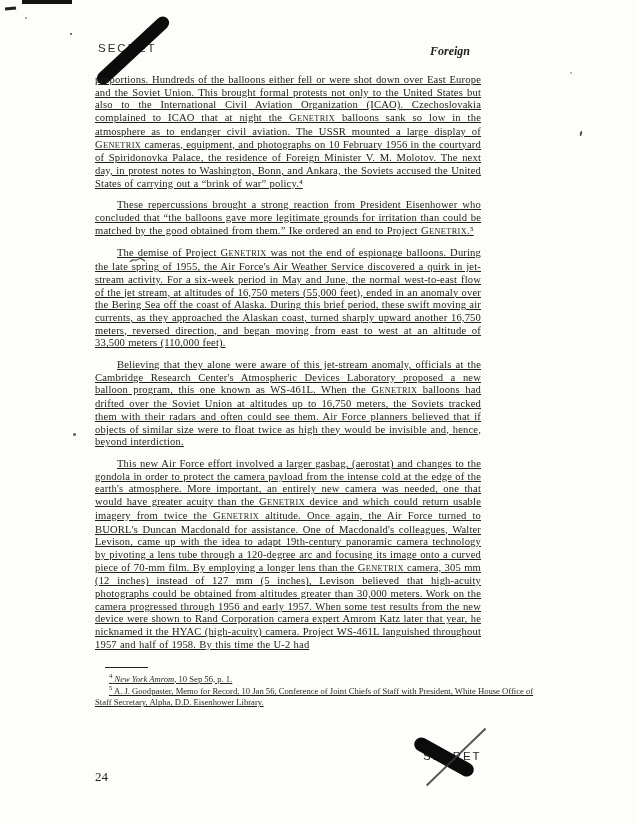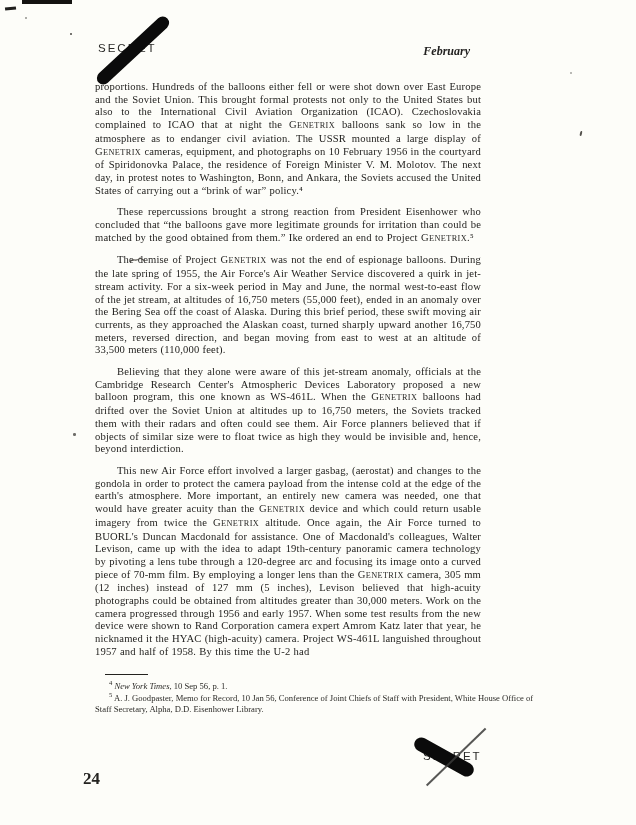--- a/index.html
+++ b/index.html
@@ -57,22 +57,23 @@
     font-size: 12px;
     font-style: italic;
     font-weight: 600;
     color: #222120;
   }
 
   
   .content {
     position: absolute;
     left: 95px;
-    top: 81px;
+    top: 74px;
     width: 386px;
+    text-decoration: underline;
   }
   .para {
     margin: 0 0 9px 0;
     font-size: 10.6px;
     line-height: 12.7px;
     text-align: justify;
     letter-spacing: 0.15px;
     word-spacing: 0.4px;
     text-indent: 22px;
     color: #1e1d1b;
@@ -96,25 +97,24 @@
     text-indent: 14px;
     text-align: left;
     color: #2b2a27;
   }
   .fn sup { font-size: 6.5px; line-height: 0; }
   .fn-italic { font-style: italic; }
 
   
   .page-number {
     position: absolute;
-    left: 83px;
+    left: 95px;
     top: 769px;
-    font-size: 17px;
+    font-size: 13px;
     color: #242320;
-    font-weight: bold;
   }
 
   
   .pencil-mark { position: absolute; left: 128px; top: 254px; }
 
   
   .speck { position: absolute; background: #4a4945; }
   .speck-edge-top { left: 22px; top: 0; width: 50px; height: 3.5px; background: #141311; }
   .speck-dash-corner { left: 5px; top: 7px; width: 11px; height: 2.5px; background: #201f1d; transform: rotate(-6deg); }
   .speck-dot-1 { left: 70px;  top: 33px;  width: 2px; height: 2px; border-radius: 50%; }
@@ -124,33 +124,33 @@
   .speck-dot-4 { left: 570px; top: 72px;  width: 2px; height: 2px; border-radius: 50%; opacity:.5; }
 </style>
 </head>
 <body>
 
 <div class="page">
 
   <span class="stamp-text stamp-text-top">SECRET</span>
   <div class="marker-stroke stroke-top"></div>
 
-  <div class="header-right">February</div>
+  <div class="header-right">Foreign</div>
 
   <div class="content">
     <p class="para">proportions. Hundreds of the balloons either fell or were shot down over East Europe and the Soviet Union. This brought formal protests not only to the United States but also to the International Civil Aviation Organization (ICAO). Czechoslovakia complained to ICAO that at night the <span class="sc">G<span class="scr">ENETRIX</span></span> balloons sank so low in the atmosphere as to endanger civil aviation. The USSR mounted a large display of <span class="sc">G<span class="scr">ENETRIX</span></span> cameras, equipment, and photographs on 10 February 1956 in the courtyard of Spiridonovka Palace, the residence of Foreign Minister V. M. Molotov. The next day, in protest notes to Washington, Bonn, and Ankara, the Soviets accused the United States of carrying out a “brink of war” policy.⁴</p>
     <p class="para">These repercussions brought a strong reaction from President Eisenhower who concluded that “the balloons gave more legitimate grounds for irritation than could be matched by the good obtained from them.” Ike ordered an end to Project <span class="sc">G<span class="scr">ENETRIX</span></span>.⁵</p>
     <p class="para">The demise of Project <span class="sc">G<span class="scr">ENETRIX</span></span> was not the end of espionage balloons. During the late spring of 1955, the Air Force's Air Weather Service discovered a quirk in jet-stream activity. For a six-week period in May and June, the normal west-to-east flow of the jet stream, at altitudes of 16,750 meters (55,000 feet), ended in an anomaly over the Bering Sea off the coast of Alaska. During this brief period, these swift moving air currents, as they approached the Alaskan coast, turned sharply upward another 16,750 meters, reversed direction, and began moving from east to west at an altitude of 33,500 meters (110,000 feet).</p>
     <p class="para">Believing that they alone were aware of this jet-stream anomaly, officials at the Cambridge Research Center's Atmospheric Devices Laboratory proposed a new balloon program, this one known as WS-461L. When the <span class="sc">G<span class="scr">ENETRIX</span></span> balloons had drifted over the Soviet Union at altitudes up to 16,750 meters, the Soviets tracked them with their radars and often could see them. Air Force planners believed that if objects of similar size were to float twice as high they would be invisible and, hence, beyond interdiction.</p>
     <p class="para">This new Air Force effort involved a larger gasbag, (aerostat) and changes to the gondola in order to protect the camera payload from the intense cold at the edge of the earth's atmosphere. More important, an entirely new camera was needed, one that would have greater acuity than the <span class="sc">G<span class="scr">ENETRIX</span></span> device and which could return usable imagery from twice the <span class="sc">G<span class="scr">ENETRIX</span></span> altitude. Once again, the Air Force turned to BUORL's Duncan Macdonald for assistance. One of Macdonald's colleagues, Walter Levison, came up with the idea to adapt 19th-century panoramic camera technology by pivoting a lens tube through a 120-degree arc and focusing its image onto a curved piece of 70-mm film. By employing a longer lens than the <span class="sc">G<span class="scr">ENETRIX</span></span> camera, 305 mm (12 inches) instead of 127 mm (5 inches), Levison believed that high-acuity photographs could be obtained from altitudes greater than 30,000 meters. Work on the camera progressed through 1956 and early 1957. When some test results from the new device were shown to Rand Corporation camera expert Amrom Katz later that year, he nicknamed it the HYAC (high-acuity) camera. Project WS-461L languished throughout 1957 and half of 1958. By this time the U-2 had</p>
 
     <hr class="fn-rule">
 
     <div class="footnotes">
-      <p class="fn"><sup>4</sup> <span class="fn-italic">New York Times</span><span>, 10 Sep 56, p. 1.</span></p>
+      <p class="fn"><sup>4</sup> <span class="fn-italic">New York Amrom</span><span>, 10 Sep 56, p. 1.</span></p>
       <p class="fn"><sup>5</sup><span> A. J. Goodpaster, Memo for Record, 10 Jan 56, Conference of Joint Chiefs of Staff with President, White House Office of Staff Secretary, Alpha, D.D. Eisenhower Library.</span></p>
     </div>
   </div>
 
   <svg class="pencil-mark" width="20" height="12" viewBox="0 0 20 12">
     <path d="M2,8 C5,3 8,9 12,4 L17,7" fill="none" stroke="#504e48" stroke-width="1.1"></path>
   </svg>
 
   <div class="page-number">24</div>
 

